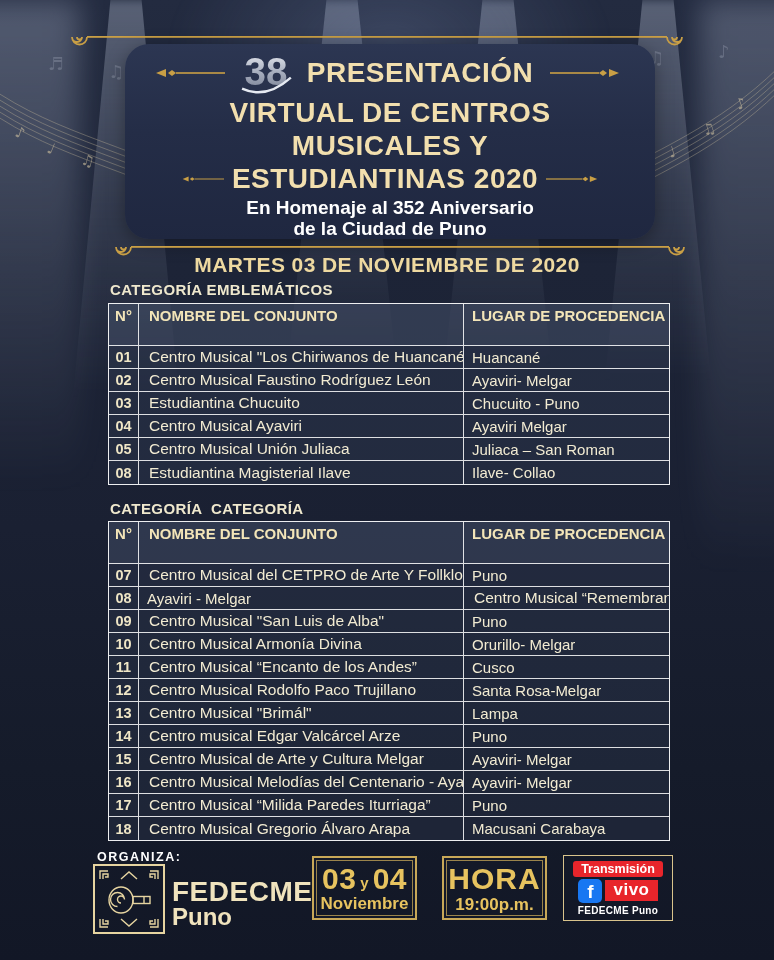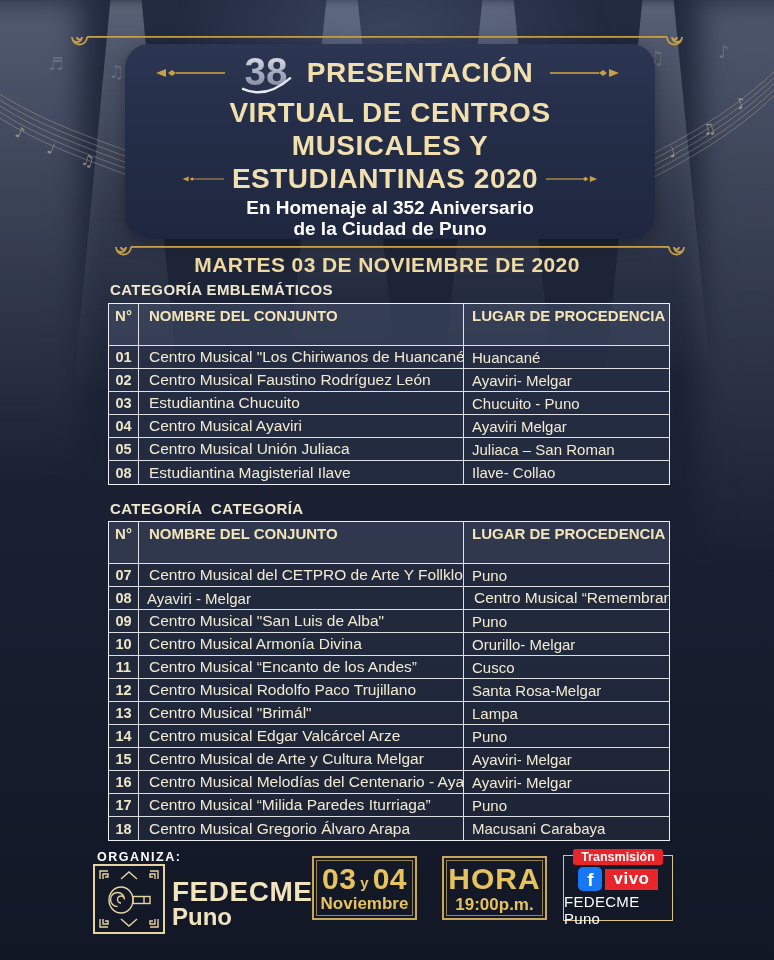--- a/index.html
+++ b/index.html
@@ -110,21 +110,21 @@
   .time{font-size:17px;font-weight:800;margin-top:-1px;}
   .streambox{
     position:absolute;left:563px;top:855px;width:110px;height:66px;box-sizing:border-box;
     border:1.5px solid #d9c48c;display:flex;flex-direction:column;align-items:center;justify-content:center;gap:2px;
   }
   .pill-red{background:#e8252b;color:#fff;font-weight:700;font-size:12.5px;padding:1px 8px;border-radius:3px;white-space:nowrap;}
   .fbrow{display:flex;align-items:center;gap:3px;}
   .fb-icon{width:24px;height:24px;border-radius:5px;background:#1877f2;color:#fff;font-weight:800;font-size:19px;
     display:flex;align-items:flex-end;justify-content:center;line-height:22px;}
   .vivo{background:#e8252b;color:#fff;font-weight:800;font-size:17px;padding:0 8px 1px;border-radius:0;letter-spacing:.5px;}
-  .stream-cap{color:#ffffff;font-weight:400;font-size:15px;letter-spacing:.3px;}
+  .stream-cap{color:#ffffff;font-weight:700;font-size:10px;letter-spacing:.3px;}
   .gold-stroke{stroke:#c99f45;fill:none;}
 </style>
 </head>
 <body>
 
 <div class="poster">
 
   <div class="edge-glow left"></div>
   <div class="edge-glow right"></div>
   <div class="beam beam1"></div>

